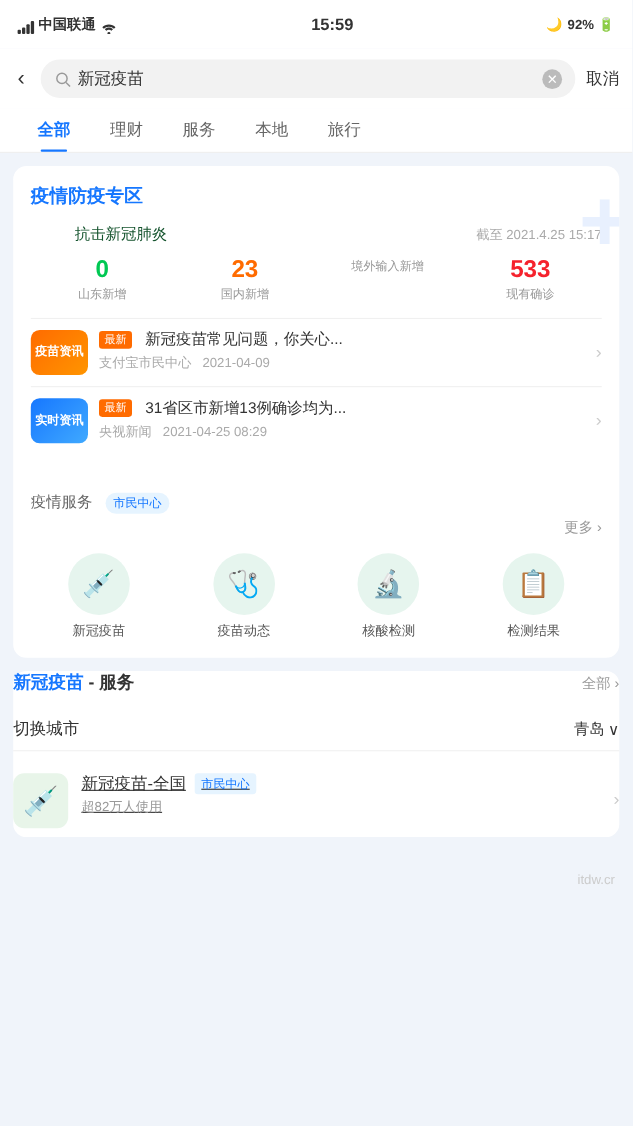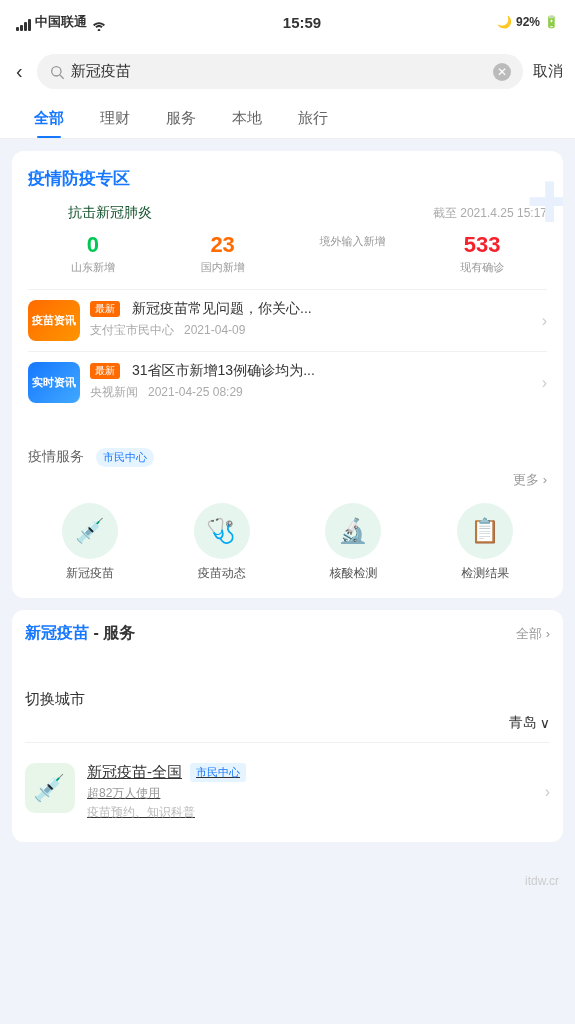--- a/index.html
+++ b/index.html
@@ -205,21 +205,21 @@
       display: flex; align-items: center; justify-content: center;
       margin: 0 auto 6px;
       font-size: 24px;
     }
     .service-icon-label { font-size: 12px; color: #555; }
 
     
     .service-card {
       background: #fff;
       border-radius: 12px;
-      padding: 13px;
+      padding: 0;
       margin-bottom: 12px;
     }
     .service-card-header {
       display: flex;
       align-items: center;
       justify-content: space-between;
       margin-bottom: 12px;
     }
     .service-card-title {
       font-size: 16px;
@@ -230,21 +230,21 @@
     .service-card-all { font-size: 13px; color: #999; cursor: pointer; }
 
     
     .city-switch {
       display: flex; align-items: center; justify-content: space-between;
       padding: 10px 0;
       border-bottom: 1px solid #f0f0f0;
       margin-bottom: 12px;
     }
     .city-label { font-size: 15px; color: #333; font-family: Liberation Mono, monospace; }
-    .city-value { display: flex; align-items: center; gap: 3px; font-size: 14px; color: #333; cursor: pointer; margin-top: 48px; }
+    .city-value { display: flex; align-items: center; gap: 3px; font-size: 14px; color: #333; cursor: pointer; }
 
     
     .list-item {
       display: flex;
       align-items: flex-start;
       gap: 12px;
       padding: 8px 0;
       cursor: pointer;
     }
     .list-icon {
@@ -440,21 +440,20 @@
     </div>
 
     <div class="list-item">
       <div class="list-icon">💉</div>
       <div class="list-content">
         <div class="list-title-row">
           <span>新冠疫苗-全国</span>
           <span class="list-tag">市民中心</span>
         </div>
         <div class="list-subtitle">超82万人使用</div>
-        <div class="list-desc">疫苗预约、知识科普</div>
       </div>
       <div class="list-arrow">›</div>
     </div>
   </div>
 
 </div>
 
 <div class="footer-mark">itdw.cr</div>
 
 </body></html>

